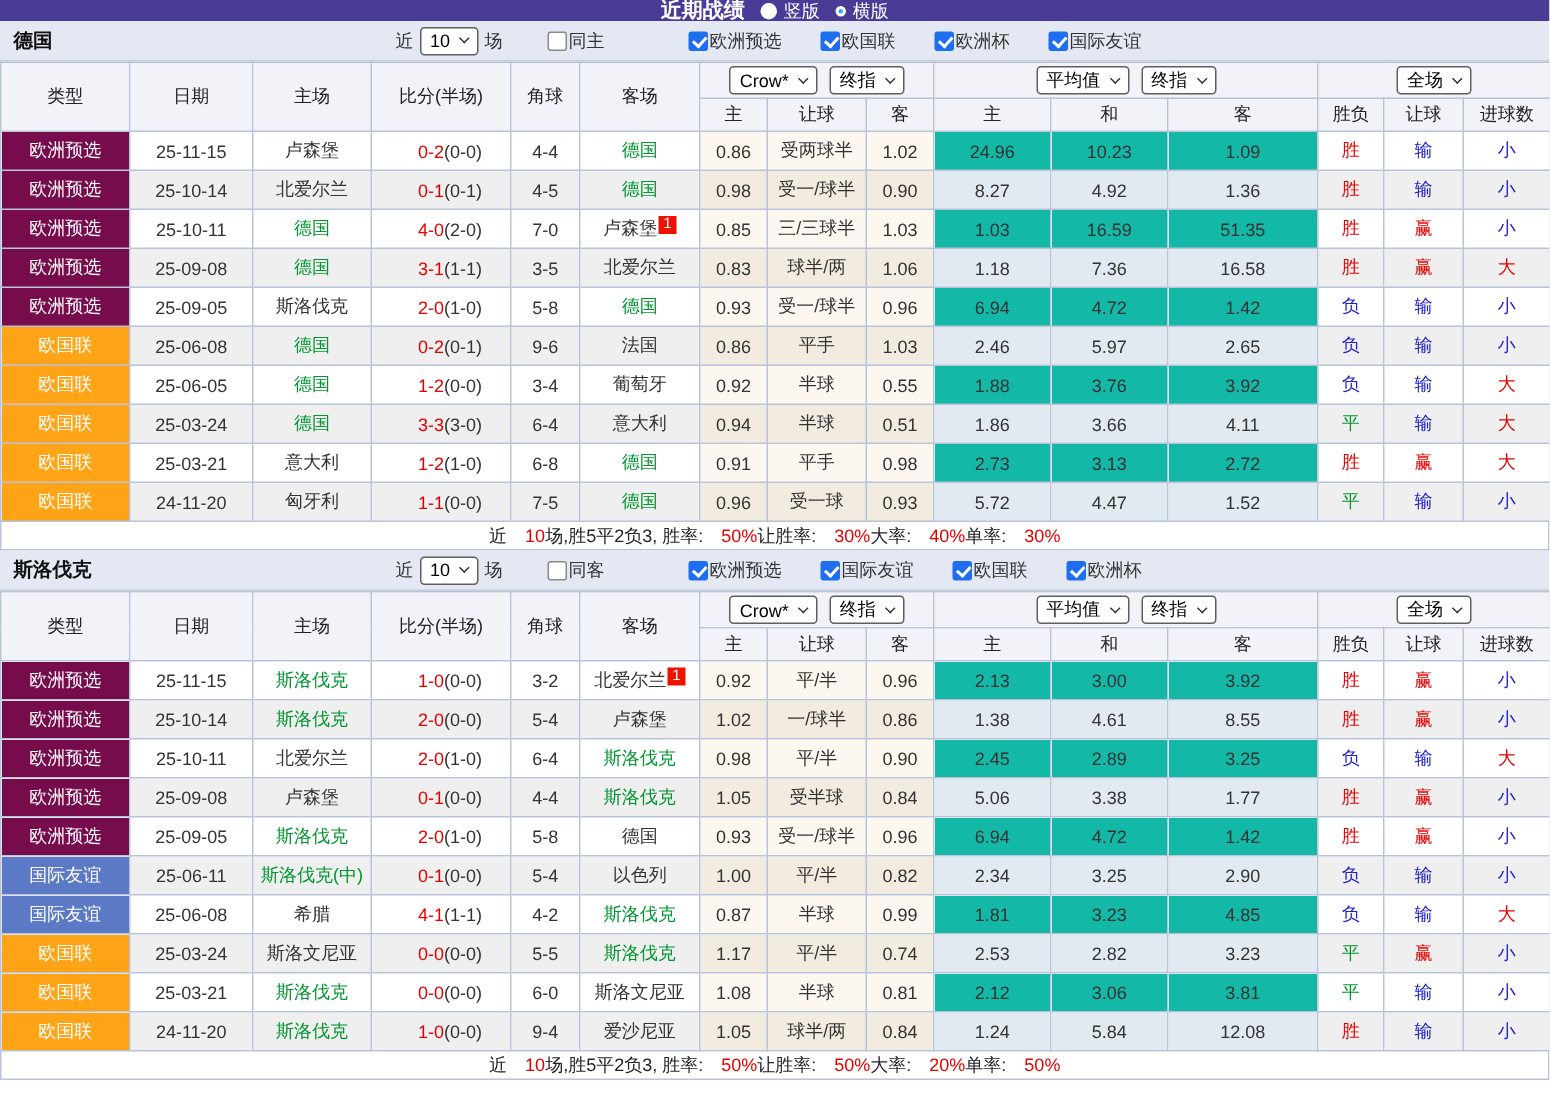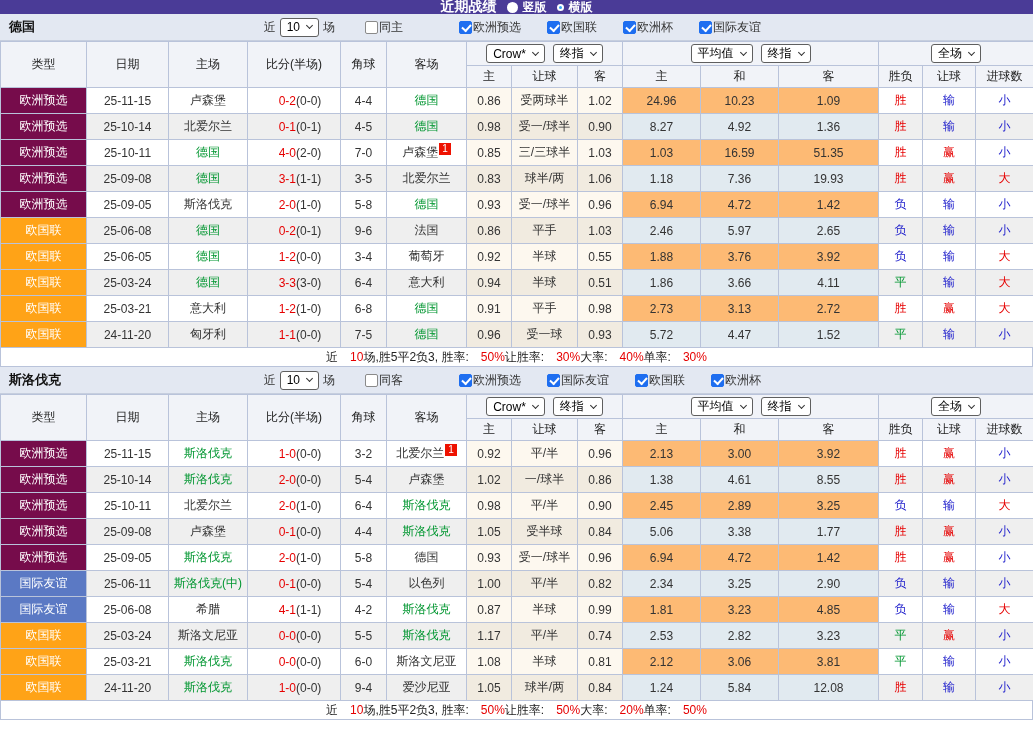--- a/index.html
+++ b/index.html
@@ -9,21 +9,21 @@
     background: #fff;
     color: #333;
     font-size: 12px;
   }
   
   .topbar {
     height: 14px; background: #4a3b97; color: #fff;
     display: flex; align-items: center; justify-content: center; gap: 10px;
   }
   .topbar .title { font-weight: bold; font-size: 14px; }
-  .radio-group { display: flex; align-items: center; gap: 5px; font-size: 12px; font-weight: bold; }
+  .radio-group { display: flex; align-items: center; gap: 5px; font-size: 12px; }
   .radio { display: inline-block; border-radius: 50%; }
   .radio.plain { width: 11px; height: 11px; background: #fff; }
   .radio.ring  { width: 7px; height: 7px; background: #3aa7f0; border: 2px solid #fff; box-shadow: 0 0 0 1px #3aa7f0 inset; }
   
   .filterbar {
     height: 27px; background: #e3e8f2; display: flex; align-items: center;
     border-bottom: 1px solid #c6cede;
   }
   .teamname { font-weight: bold; font-size: 13px; color: #111; padding-left: 9px; }
   .filters { margin-left: auto; margin-right: 272px; display: flex; align-items: center; gap: 4px; }
@@ -48,21 +48,21 @@
   .cbwrap { display: inline-flex; align-items: center; gap: 1px; cursor: default; padding-left: 26px; }
   
   table { border-collapse: collapse; width: 1033px; table-layout: fixed; }
   th, td { border: 1px solid #b9c3da; text-align: center; font-size: 12px; overflow: hidden; white-space: nowrap; }
   thead th { background: #f1f3f8; font-weight: normal; color: #222; height: 22px; }
   thead .ddrow th { height: 24px; }
   tbody td { height: 26px; background: #fff; }
   tr.even td { background: #efefef; }
   td.co { background: #fdf8ef; }
   tr.even td.co { background: #f1ebe0; }
-  td.ca { background: #fdba74; }
+  td.ca { background: #14b8a6; }
   tr.even td.ca { background: #e1eaf0; }
   .red { color: #e60000; margin-left: 12px; }
   .blue { color: #2020cc; }
   .green { color: #009630; }
   .badge-cell { color: #fff; }
   .flag {
     display: inline-block; background: #ee1100; color: #fff; font-size: 10px;
     line-height: 12px; padding: 0 3px; margin-left: 1px; position: relative; top: -4px;
   }
   .summary {
@@ -248,21 +248,21 @@
     <td>25-09-08</td>
     <td><span class="green">德国</span></td>
     <td><span class="red">3-1</span><span>(1-1)</span></td>
     <td>3-5</td>
     <td><span>北爱尔兰</span></td>
     <td class="co">0.83</td>
     <td class="co">球半/两</td>
     <td class="co">1.06</td>
     <td class="ca">1.18</td>
     <td class="ca">7.36</td>
-    <td class="ca">19.93</td>
+    <td class="ca">16.58</td>
     <td class="red">胜</td>
     <td class="red">赢</td>
     <td class="red">大</td>
   </tr>
         <tr class="odd">
     <td class="badge-cell" style="background: rgb(118, 12, 75);"><span>欧洲预选</span></td>
     <td>25-09-05</td>
     <td><span>斯洛伐克</span></td>
     <td><span class="red">2-0</span><span>(1-0)</span></td>
     <td>5-8</td>

